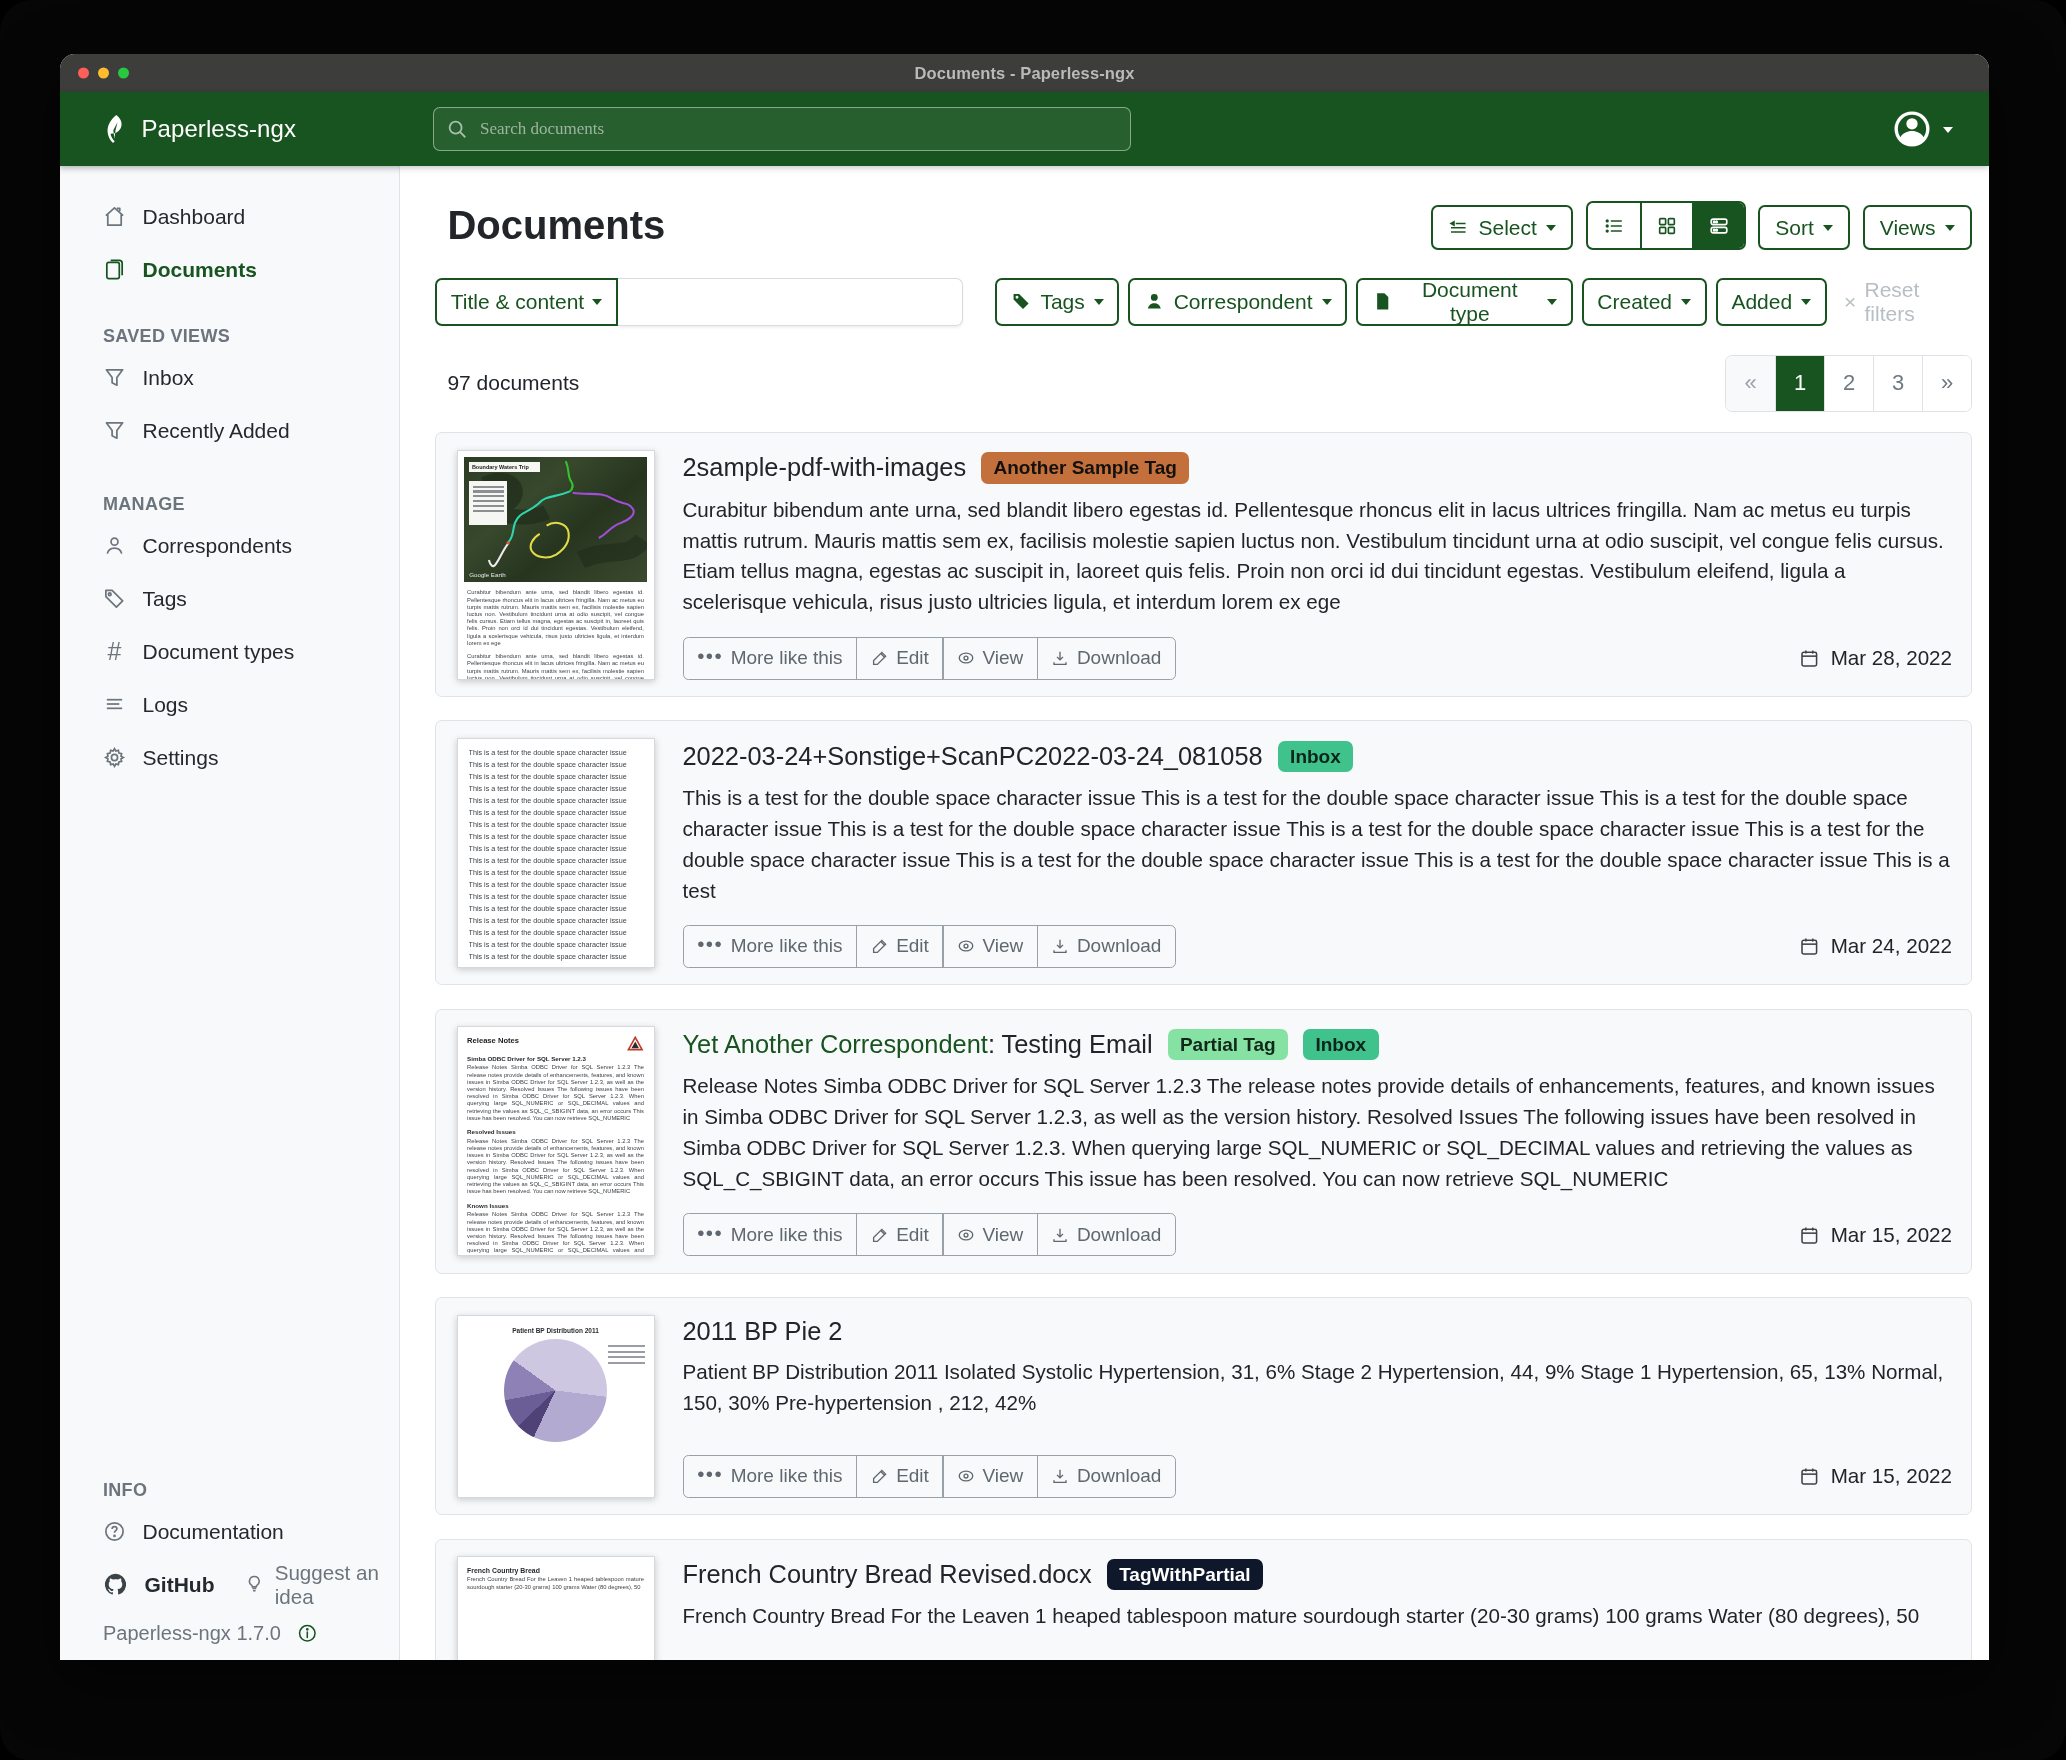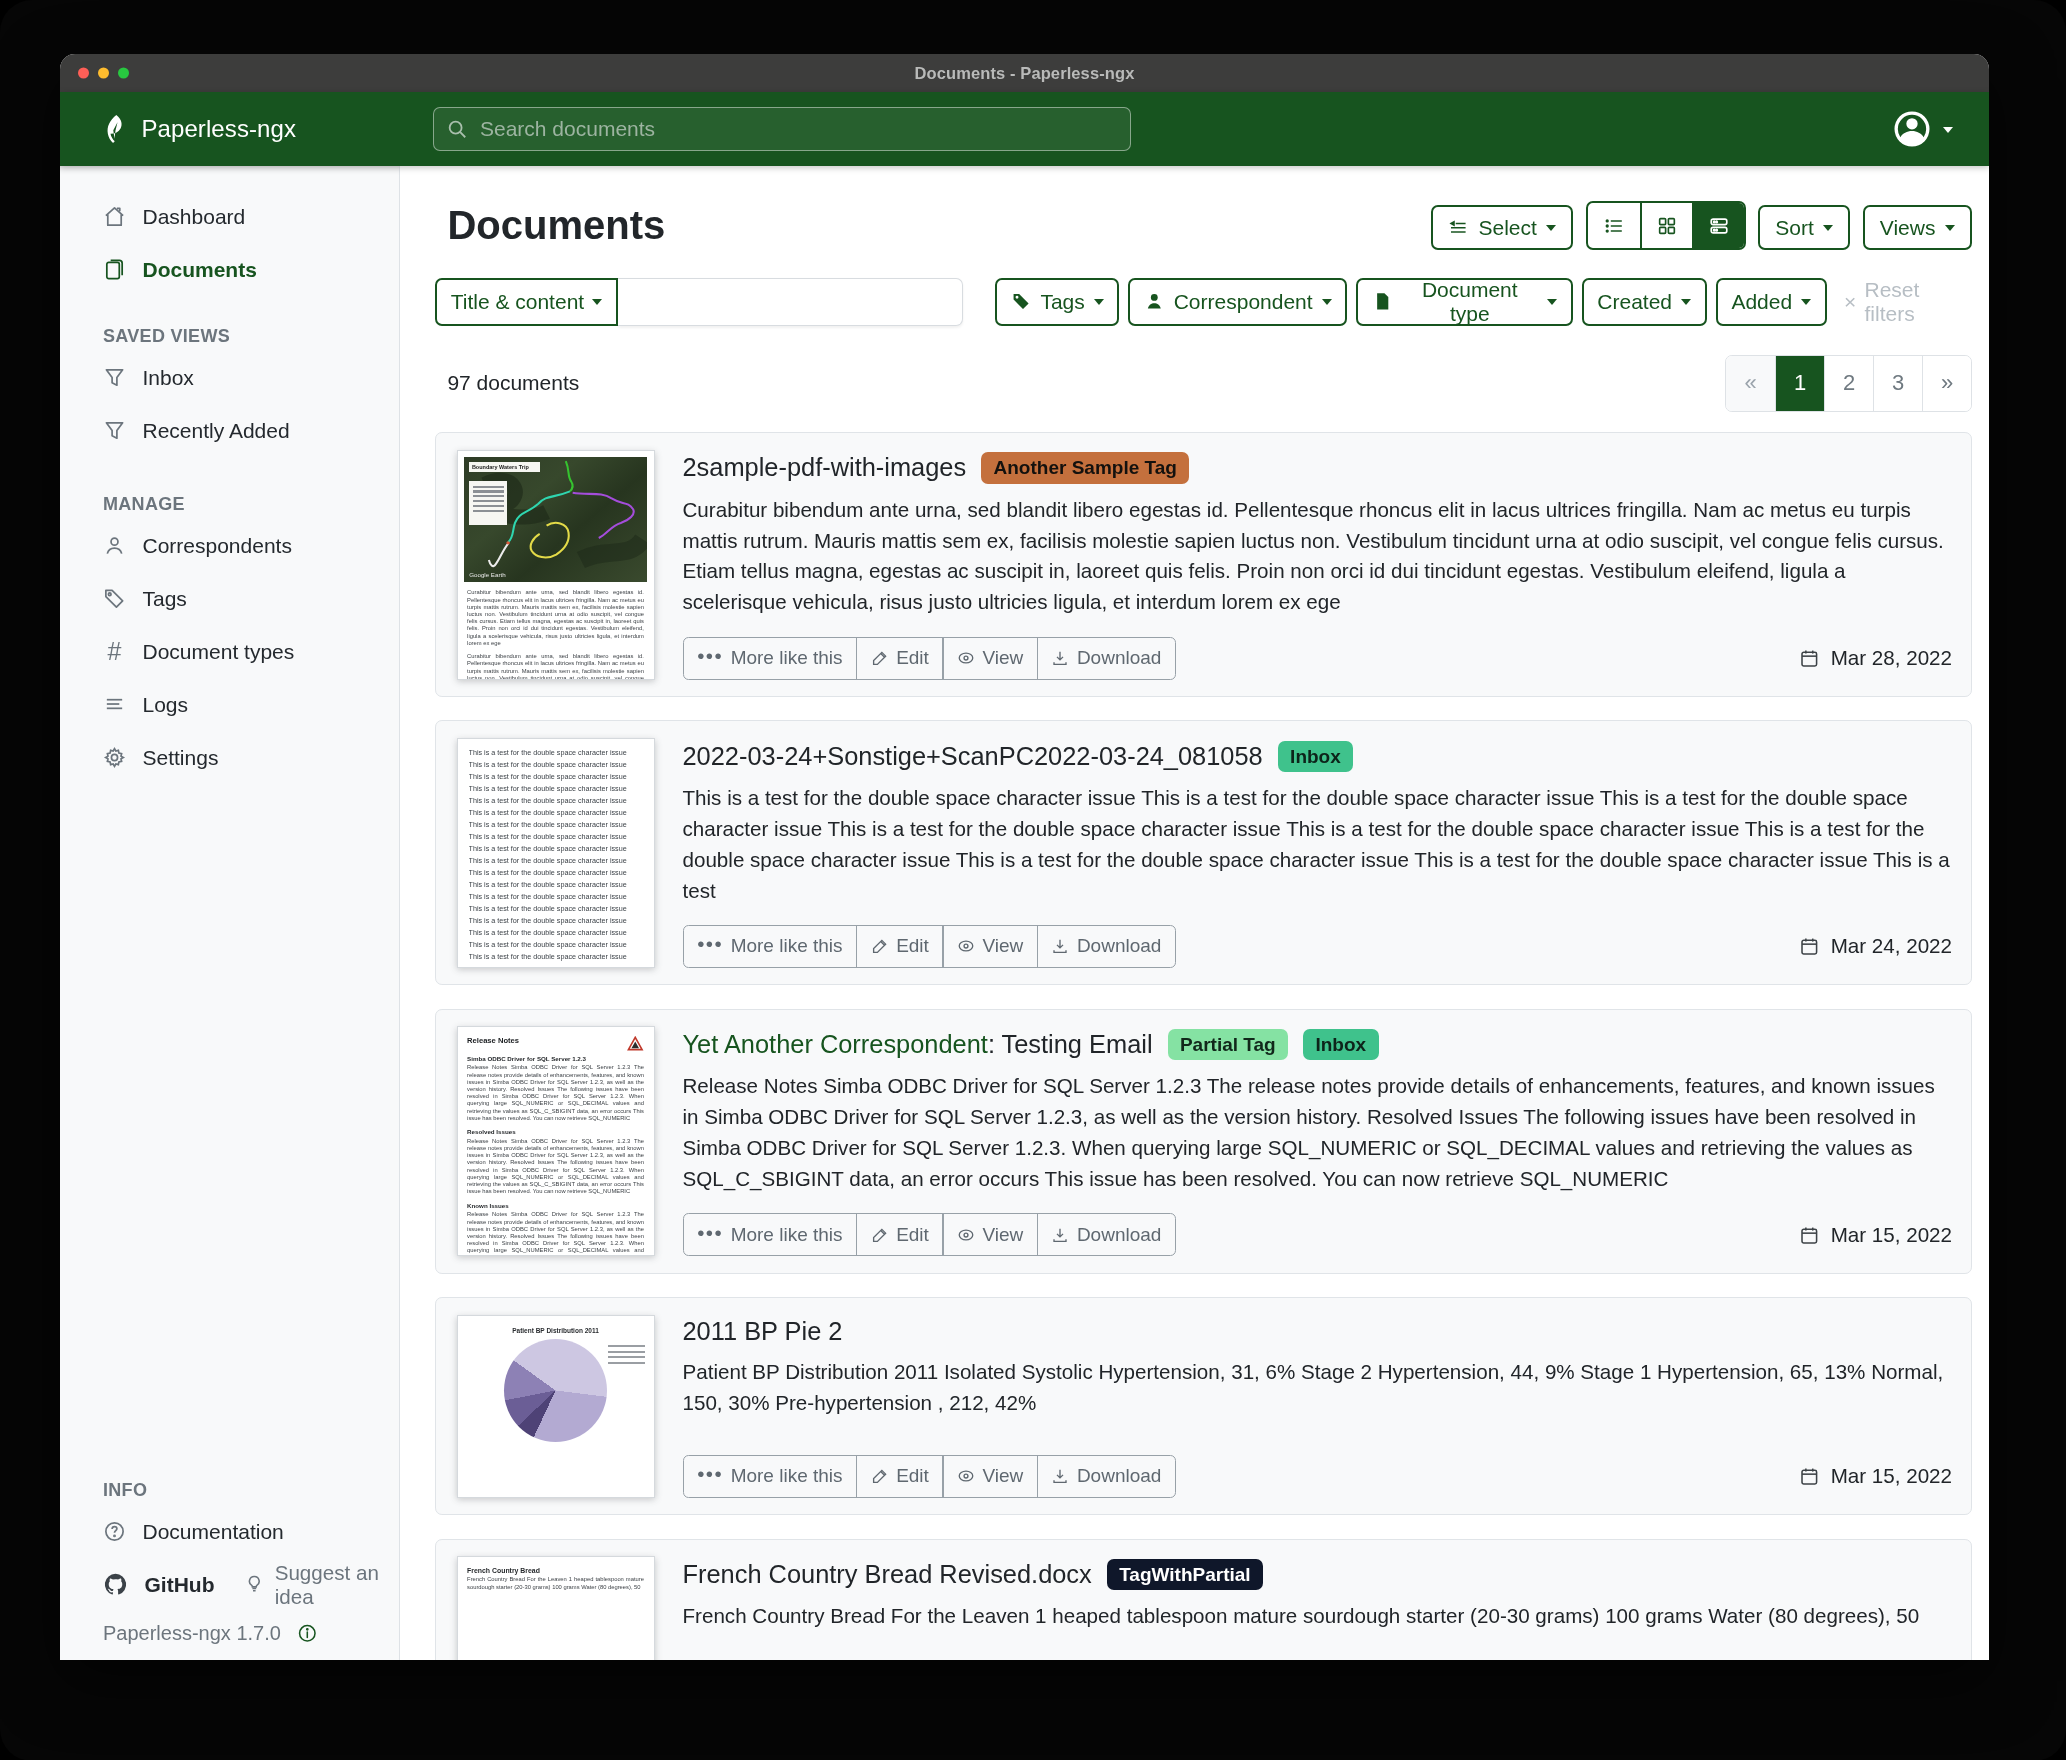--- a/index.html
+++ b/index.html
@@ -31,21 +31,21 @@
   }
   .brand { display:flex; align-items:center; gap:12.4px; padding-left:40px; color:#fff; }
   .brand .app-name { font-size:24px; font-weight:500; letter-spacing:0.1px; }
   .searchbox {
     position:absolute; left:373px; top:50%; transform:translateY(-50%);
     width:698px; height:44px; border:1.4px solid rgba(255,255,255,.45); border-radius:6.9px;
     background:rgba(255,255,255,.07); display:flex; align-items:center; padding:0 12.4px; gap:9.6px;
   }
   .searchbox input {
     flex:1; background:transparent; border:none; outline:none;
-    font-size:21px; color:#84cc16; font-family:Liberation Sans, sans-serif;
+    font-size:17px; color:#84cc16; font-family:Liberation Serif, serif;
   }
   .searchbox input::placeholder { color:#9db4a1; }
   .userbox { position:absolute; right:36px; top:50%; transform:translateY(-50%); display:flex; align-items:center; gap:11px; color:#fff; }
 
   
   .sidebar {
     position:absolute; left:0; top:111px; bottom:0; width:340px;
     background:#f8f9fa; border-right:1.4px solid #dee2e6;
     box-shadow:inset 0 9.6px 9.6px -9.6px rgba(0,0,0,.18);
   }

